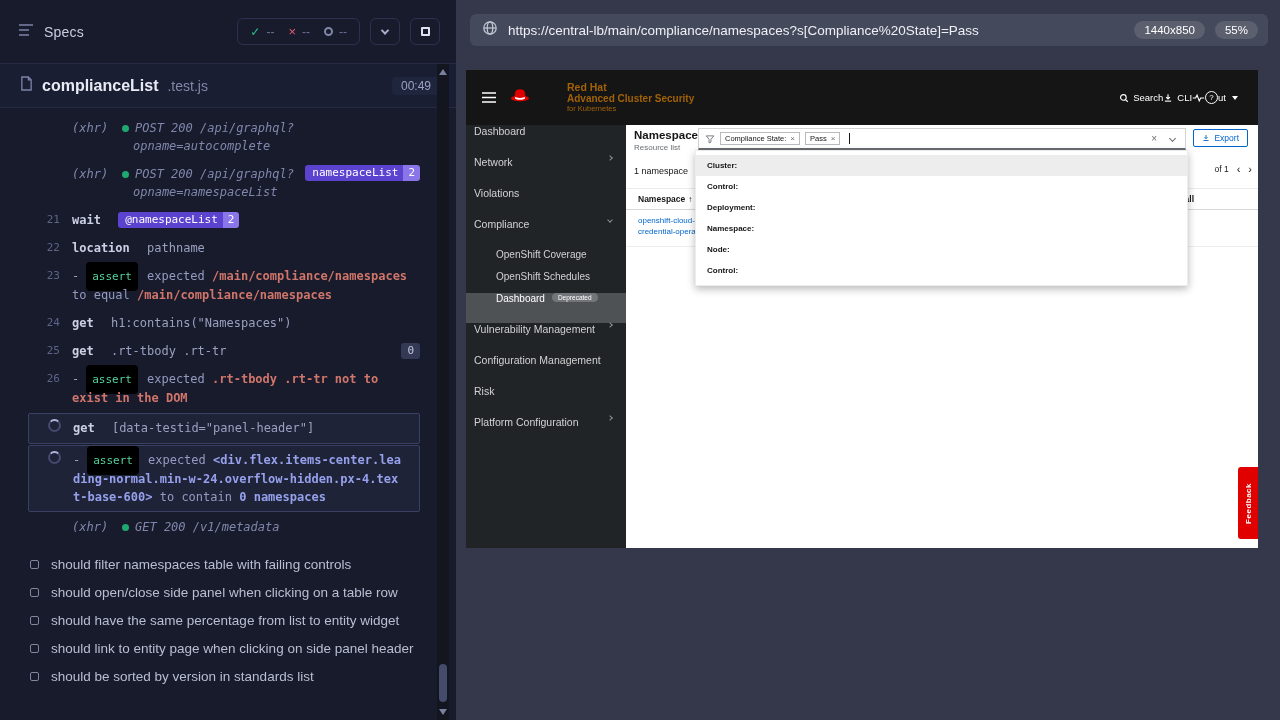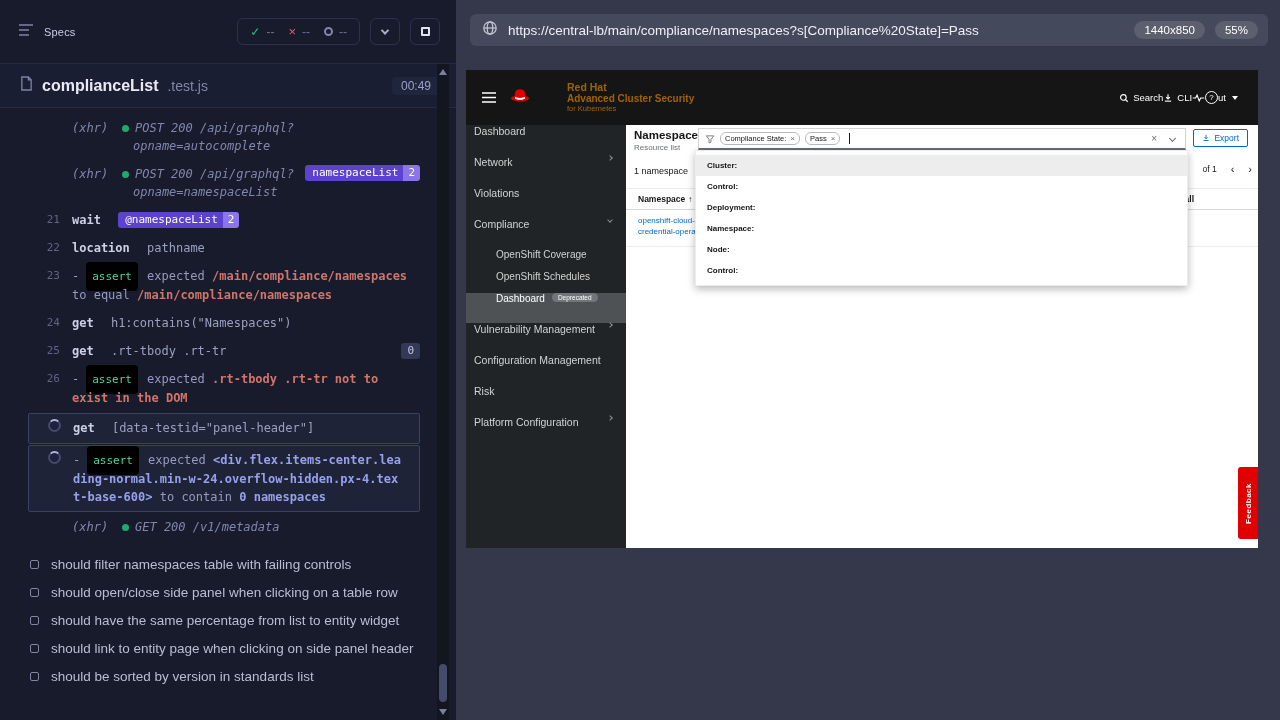--- a/index.html
+++ b/index.html
@@ -2,21 +2,21 @@
 <html><head>
 <meta charset="utf-8">
 <style>
   * { box-sizing: border-box; margin:0; padding:0; }
   html,body { width:1280px; height:720px; overflow:hidden; }
   body { position:relative; background:#181b2c; font-family:"Liberation Sans", sans-serif; }
 
   
   .sidebar { position:absolute; left:0; top:0; width:456px; height:720px; background:#181b2c; overflow:hidden; }
   .topbar { height:64px; display:flex; align-items:center; gap:10px; padding:0 16px 0 18px; border-bottom:1px solid #262b45; }
-  .topbar .title { color:#c9cde0; font-size:11px; letter-spacing:.2px; }
+  .topbar .title { color:#c9cde0; font-size:14px; letter-spacing:.2px; }
   .stats { margin-left:auto; display:flex; gap:14px; align-items:center; border:1px solid #2c3152; border-radius:6px; padding:5px 12px; }
   .stat { display:flex; align-items:center; gap:6px; font-size:12px; color:#6b7294; }
   .g-pass { color:#2cbd85; font-size:12px; font-style:normal; }
   .g-fail { color:#e25f6e; font-size:13px; font-style:normal; }
   .g-pend { display:inline-block; width:9px; height:9px; border:2px solid #8087a8; border-radius:50%; }
   .sqbtn { width:30px; height:27px; background:none; border:1px solid #2c3152; border-radius:6px; display:flex; align-items:center; justify-content:center; cursor:pointer; }
   .chv { display:inline-block; width:6px; height:6px; border-right:2px solid #aab0cc; border-bottom:2px solid #aab0cc; }
   .chv.down { transform:rotate(45deg) translate(-1px,-1px); }
   .stop-ico { display:inline-block; width:9px; height:9px; border:2px solid #dfe3f0; border-radius:1px; }
 
@@ -87,30 +87,30 @@
   .nchv.r { transform:rotate(-45deg); }
   .nchv.d { transform:rotate(45deg); }
   .dep { margin-left:7px; background:#72767b; color:#fff; font-size:6.5px; padding:1px 6px; border-radius:7px; }
 
   .content { flex:1; position:relative; background:#fff; min-width:0; }
   .ptitle { position:absolute; left:8px; top:4px; font-size:11.5px; font-weight:700; color:#151515; }
   .psub { position:absolute; left:8px; top:18px; font-size:8px; color:#6a6e73; }
   .export { position:absolute; right:10px; top:4px; display:flex; align-items:center; gap:4px; background:#fff; border:1px solid #0066cc; color:#0066cc; border-radius:2px; font-size:8.5px; padding:3px 8px; cursor:pointer; }
 
   .fbar { position:absolute; left:72px; top:3px; width:488px; height:22px; background:#fff; border:1px solid #d2d2d2; border-bottom:2px solid #6a6e73; display:flex; align-items:center; gap:5px; padding:0 6px; }
-  .chip { display:flex; align-items:center; gap:4px; border:1px solid #b8bbbe; border-radius:6px; font-size:7.5px; color:#151515; padding:1px 4px; white-space:nowrap;justify-content:center; }
+  .chip { display:flex; align-items:center; gap:4px; border:1px solid #b8bbbe; border-radius:0; font-size:7.5px; color:#151515; padding:1px 4px; white-space:nowrap;justify-content:center; }
   .chip .x { font-style:normal; color:#6a6e73; font-size:8px; cursor:pointer; }
   .tcaret { width:1px; height:11px; background:#151515; margin-left:4px; animation:blink 1s steps(1) infinite; }
   @keyframes blink { 50% { opacity:0; } }
   .fspace { flex:1; }
   .xclear { font-style:normal; color:#6a6e73; font-size:10px; margin-right:8px; cursor:pointer; }
   .fchv { width:5px; height:5px; border-right:1.5px solid #6a6e73; border-bottom:1.5px solid #6a6e73; transform:rotate(45deg); margin-right:4px; cursor:pointer; }
 
   .count { position:absolute; left:8px; top:41px; font-size:9px; color:#151515; }
-  .pager { position:absolute; right:6px; top:39px; display:flex; align-items:flex-start; gap:14px; font-size:8.5px; color:#151515; }
+  .pager { position:absolute; right:6px; top:39px; display:flex; align-items:flex-start; gap:8px; font-size:8.5px; color:#151515; }
   .pbtn { background:none; border:none; font-size:11px; color:#151515; cursor:pointer; line-height:1; padding:0; }
 
   .thead { position:absolute; left:0; right:0; top:63px; height:22px; border-top:1px solid #ebebeb; border-bottom:1px solid #d8d8d8; font-size:8.5px; font-weight:700; color:#151515; }
   .thn { position:absolute; left:12px; top:5px; }
   .sortup { font-style:normal; font-size:8px; margin-left:3px; }
   .thr { position:absolute; right:64px; top:5px; }
   .trow { position:absolute; left:0; right:0; top:86px; height:36px; border-bottom:1px solid #ededed; cursor:pointer; }
   .nslink { position:absolute; left:12px; top:4px; width:92px; font-size:8px; line-height:11px; color:#0066cc; text-decoration:none; }
   .nslink span { display:block; }
 

